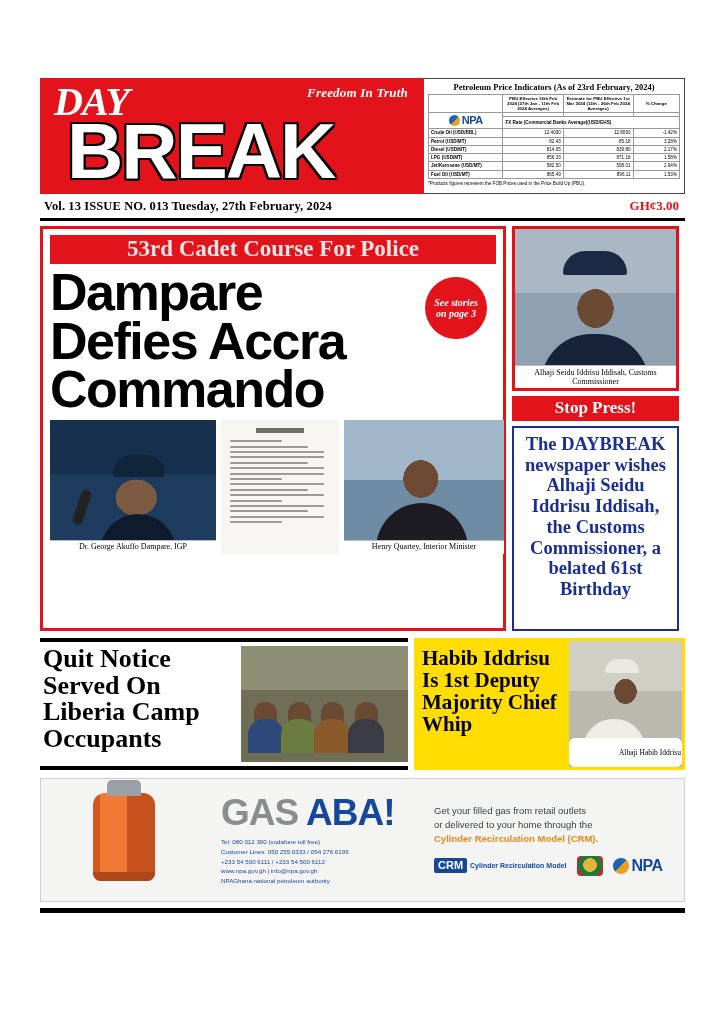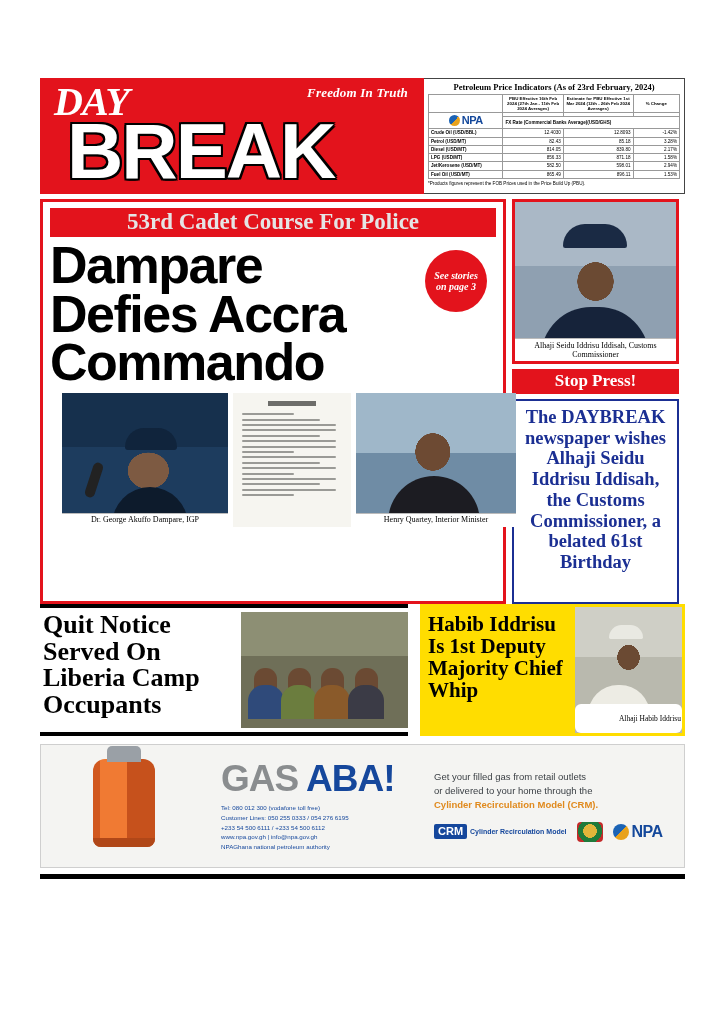--- a/index.html
+++ b/index.html
@@ -217,21 +217,20 @@
     justify-content: center;
     text-align: center;
     padding: 4px;
     box-sizing: border-box;
   }
   .photo-row {
     display: flex;
     gap: 5px;
     margin-top: 7px;
     height: 134px;
-    margin-left: 12px;
   }
   .photo {
     position: relative;
     overflow: hidden;
     background: #d8d8d8;
     flex: 1;
   }
   .photo .cap {
     position: absolute;
     left: 0; right: 0; bottom: 0;
@@ -359,21 +358,22 @@
     color: #1b2f93;
     font-family: "Liberation Serif", serif;
     font-weight: bold;
     font-size: 18.5px;
     line-height: 1.12;
   }
 
   
   .secondary {
     display: flex;
-    gap: 12px;
+    gap: 6px;
+    margin-top: 7px;
     height: 132px;
   }
   .quit {
     width: 368px;
     border-top: 4px solid #000;
     border-bottom: 4px solid #000;
     box-sizing: border-box;
     display: flex;
     padding: 4px 0;
     gap: 5px;
@@ -623,20 +623,24 @@
             <td class="num">865.49</td>
             <td class="num">896.11</td>
             <td class="num">1.53%</td>
           </tr>
         </tbody>
           </table>
         <div class="ppi-foot">*Products figures represent the FOB Prices used in the Price Build Up (PBU).</div>
       </div>
     </div>
 
+    <div class="issuebar">
+      <div class="issue-left">Vol. 13   ISSUE NO. 013  Tuesday, 27th February, 2024</div>
+      <div class="issue-price">GH¢3.00</div>
+    </div>
 
     <div class="main">
 
       <div class="lead">
         <div class="kicker">53rd Cadet Course For Police</div>
         <div class="headline">
           <span class="hl-line">Dampare</span>
           <span class="hl-line">Defies Accra</span>
           <span class="hl-line">Commando</span>
         </div>

